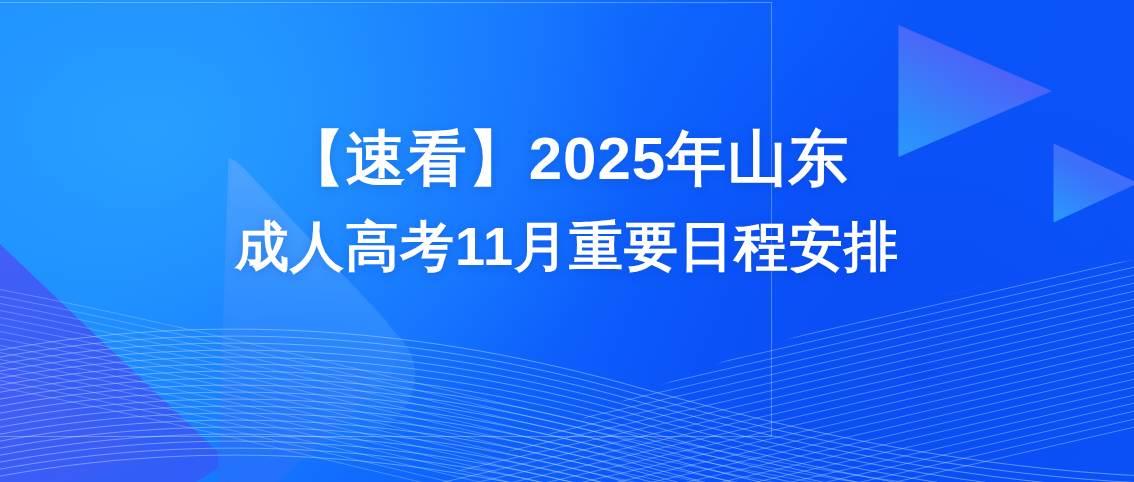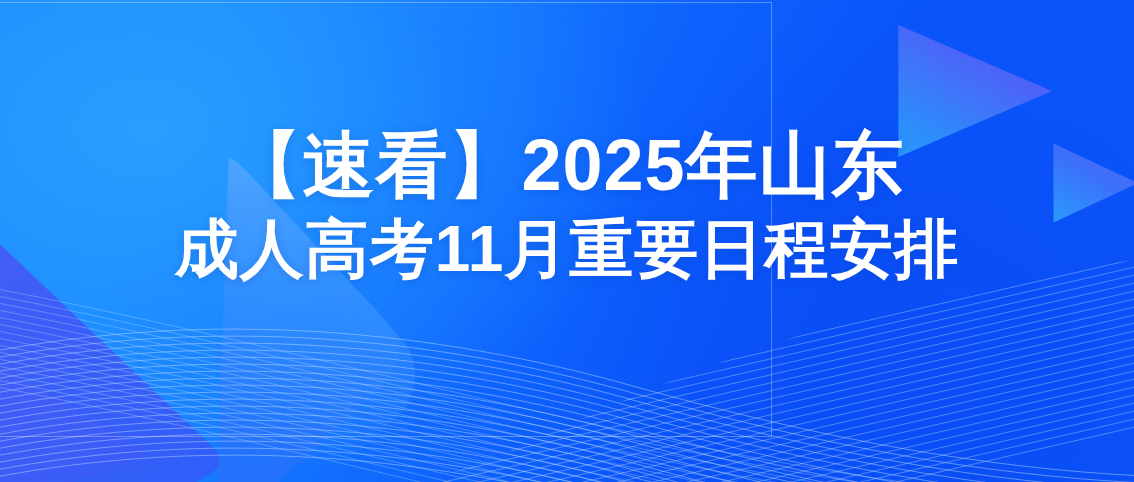--- a/index.html
+++ b/index.html
@@ -124,22 +124,22 @@
     font-weight:700;
     line-height:1.12;
     letter-spacing:2px;
     text-shadow:0 2px 10px rgba(8,50,160,.22);
     z-index:20;
   }
   .title .ln{
     display:block;
     white-space:nowrap;
   }
-  .title .ln1{ font-size:72px; letter-spacing:1px; }
-  .title .ln2{ font-size:64px; letter-spacing:1px; margin-top:8px;}
+  .title .ln1{ font-size:60px; letter-spacing:1px; }
+  .title .ln2{ font-size:54px; letter-spacing:1px; margin-top:24px;}
 </style>
 </head>
 <body>
 
 <div class="banner">
 
   <div class="bg-base"></div>
   <div class="bg-glow-tl"></div>
   <div class="bg-glow-br"></div>
 

